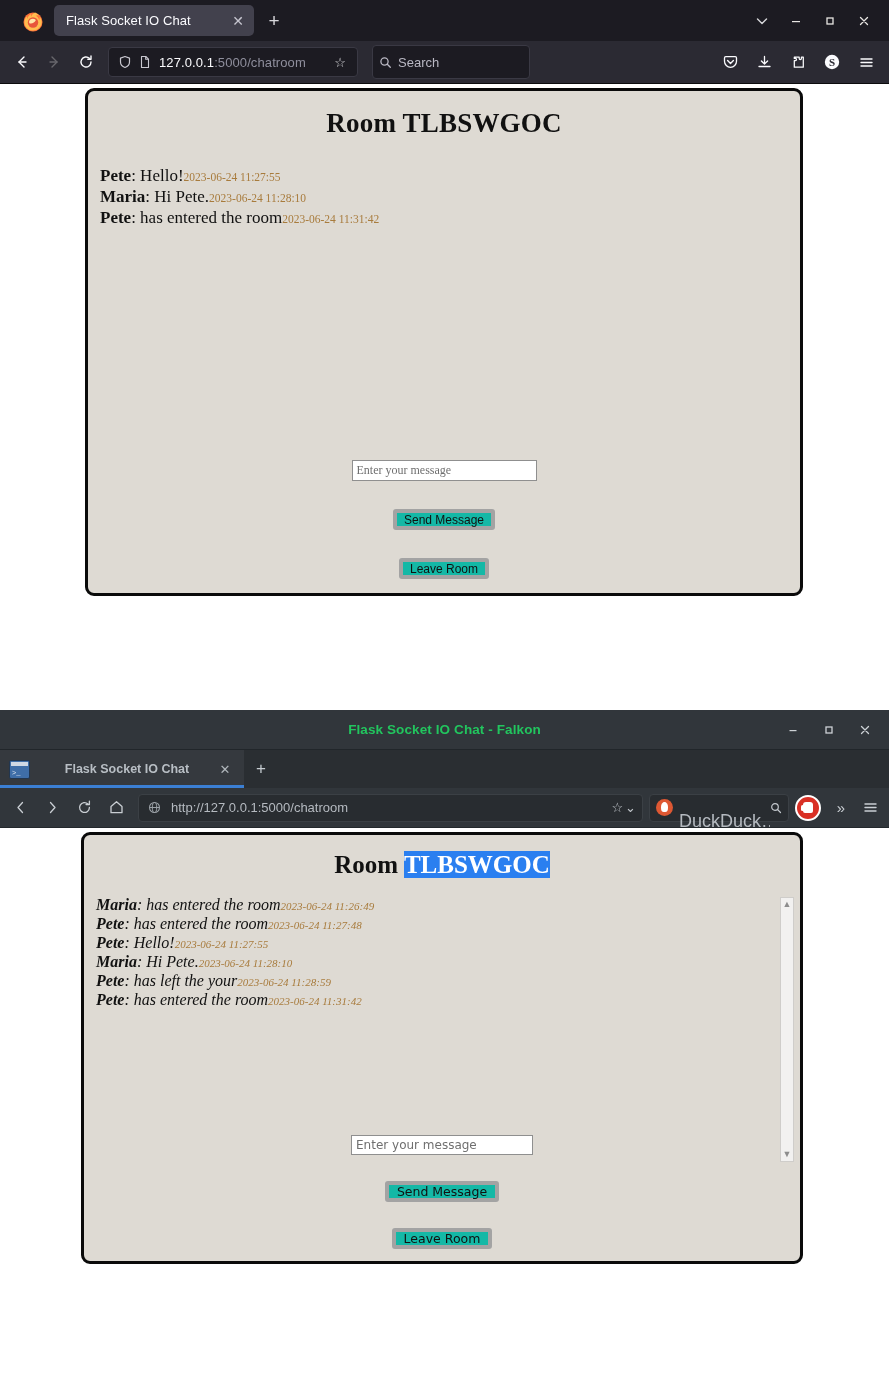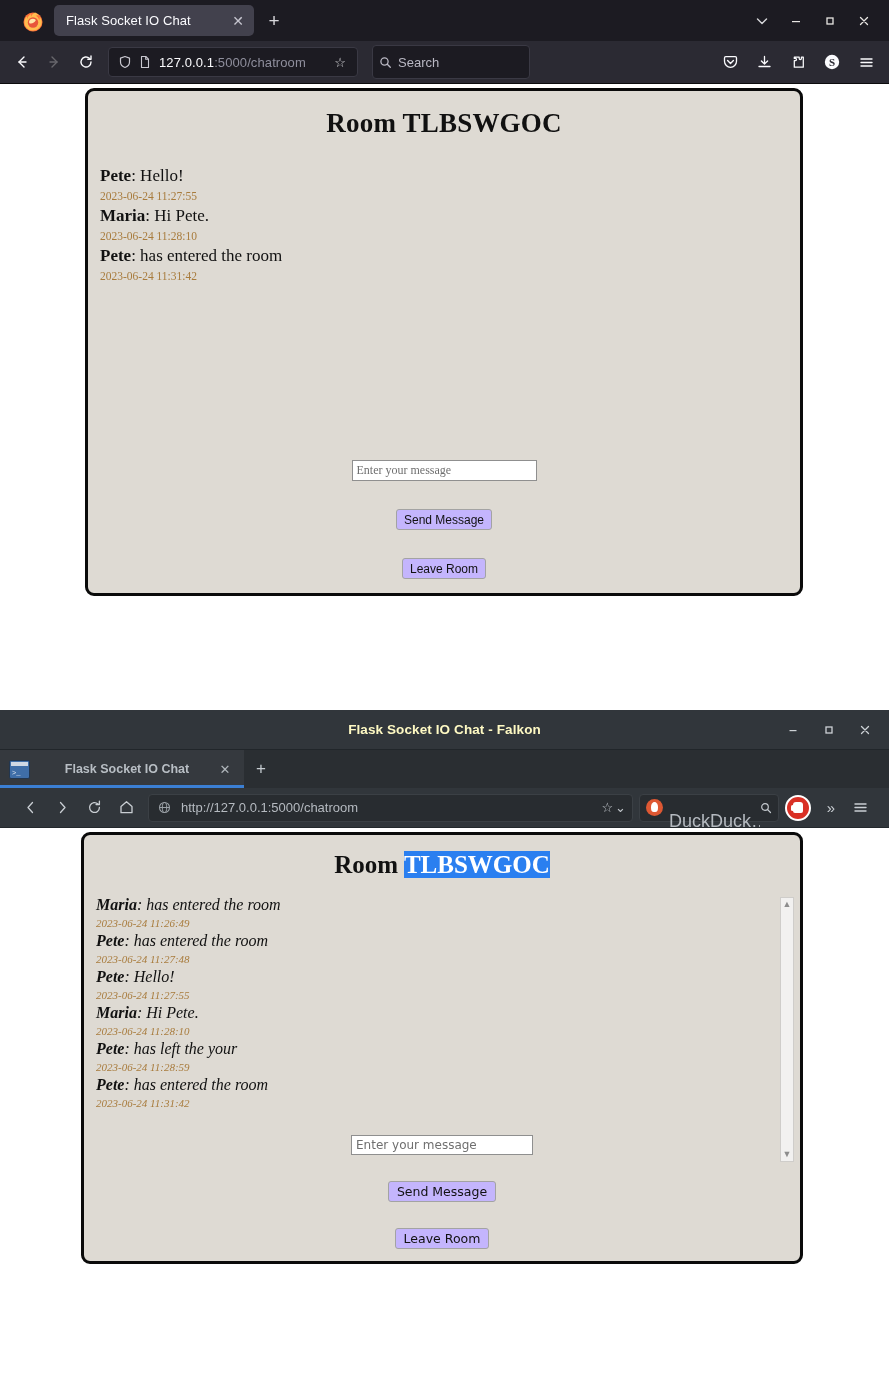--- a/index.html
+++ b/index.html
@@ -75,34 +75,34 @@
     box-sizing:border-box;position:relative;
     font-family:"Liberation Serif","DejaVu Serif",serif;
   }
   .chat-title{
     text-align:center;font-weight:bold;color:#111;
     font-family:"Liberation Serif","DejaVu Serif",serif;
   }
   .chat-title .room-name.selected{background:#2a7ff0;color:#ffffff;}
   .msg-list{position:relative;}
   .msg-row{
-    display:flex;align-items:baseline;justify-content:flex-end;
-    color:#111;white-space:nowrap;flex-direction:column;
+    display:flex;align-items:baseline;justify-content:flex-start;
+    color:#111;white-space:nowrap;
   }
   .msg-left{display:block;}
   .msg-user{font-weight:bold;}
   .msg-time{color:#a87b3c;flex:0 0 auto;}
   .msg-body{font-weight:normal;}
   .compose{display:flex;flex-direction:column;align-items:center;gap:14px;}
   .msg-input{
     background:#ffffff;border:1px solid #8f8f8f;box-sizing:border-box;
     color:#6f6f6f;display:flex;align-items:center;padding:0 4px;
   }
   .btn{
-    background:#c4b5fd;border:1px solid #a3a3a3;border-radius:3px;
+    background:#14b8a6;border:4px solid #a3a3a3;border-radius:3px;
     color:#111;display:inline-flex;align-items:center;justify-content:center;
     box-sizing:border-box;
   }
   
   .ff-page{height:530px;position:relative;background:#fff;}
   .ff-card{
     position:absolute;left:85px;top:4px;width:718px;height:508px;
   }
   .ff-card .chat-title{font-size:27px;margin:17px 0 0 0;letter-spacing:.2px;}
   .ff-card .msg-list{margin:27px 0 0 0;padding:0 12px 0 12px;}
@@ -114,21 +114,21 @@
     font-family:"Liberation Sans",sans-serif;}
   .ff-gap{height:96px;background:#ffffff;}
 
   
   .fk-window{width:889px;background:#ffffff;}
   .fk-titlebar{
     height:40px;background:#31363b;display:flex;align-items:center;
     position:relative;box-sizing:border-box;border-bottom:1px solid #21262a;
   }
   .fk-title{
-    position:absolute;left:0;right:0;text-align:center;color:#fef9c3;
+    position:absolute;left:0;right:0;text-align:center;color:#22c55e;
     font-size:13.5px;font-weight:bold;letter-spacing:.1px;
   }
   .fk-wctrls{margin-left:auto;display:flex;align-items:center;padding-right:6px;z-index:2;}
   .fk-wctrl{width:36px;height:30px;display:flex;align-items:center;justify-content:center;color:#cdd2d6;font-size:13px;}
   .fk-tabbar{height:38px;background:#2a2e32;display:flex;align-items:flex-end;}
   .fk-tab{
     width:244px;height:38px;background:#35393e;display:flex;align-items:center;
     box-sizing:border-box;padding:0 8px 0 6px;position:relative;
   }
   .fk-tab::after{content:"";position:absolute;left:0;right:0;bottom:0;height:3px;background:#3b7fd4;}
@@ -143,21 +143,21 @@
     content:">_";position:absolute;left:2px;bottom:0px;font-size:7px;color:#dfe7f0;
     font-family:"Liberation Mono",monospace;line-height:9px;
   }
   .fk-tab-title{
     flex:1 1 auto;color:#b8bec4;font-size:12.5px;font-weight:bold;text-align:center;
     white-space:nowrap;overflow:hidden;text-overflow:ellipsis;
   }
   .fk-tab-close{width:22px;height:22px;display:flex;align-items:center;justify-content:center;color:#b0b6bb;font-size:13px;flex:0 0 auto;}
   .fk-newtab{width:34px;height:38px;display:flex;align-items:center;justify-content:center;color:#c6ccd1;font-size:17px;}
   .fk-navbar{
-    height:40px;background:#31363b;display:flex;align-items:center;padding:0 14px;
+    height:40px;background:#31363b;display:flex;align-items:center;padding:0 4px;
     box-sizing:border-box;border-bottom:1px solid #23282c;
   }
   .fk-navbtn{width:32px;height:32px;display:flex;align-items:center;justify-content:center;color:#c9ced3;flex:0 0 auto;}
   .fk-urlbar{
     flex:1 1 auto;height:28px;background:#282c30;border:1px solid #3b4045;border-radius:4px;
     display:flex;align-items:center;padding:0 6px;box-sizing:border-box;margin:0 6px;
   }
   .fk-urlicon{width:18px;height:18px;display:flex;align-items:center;justify-content:center;color:#9aa0a6;flex:0 0 auto;}
   .fk-urltext{flex:1 1 auto;color:#b5bac0;font-size:13px;padding-left:8px;white-space:nowrap;overflow:hidden;}
   .fk-star{display:flex;align-items:center;color:#c3c8cd;font-size:13px;gap:2px;flex:0 0 auto;}

